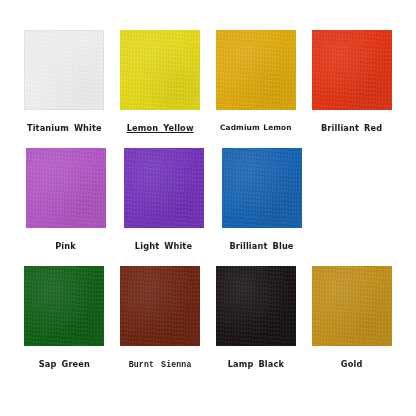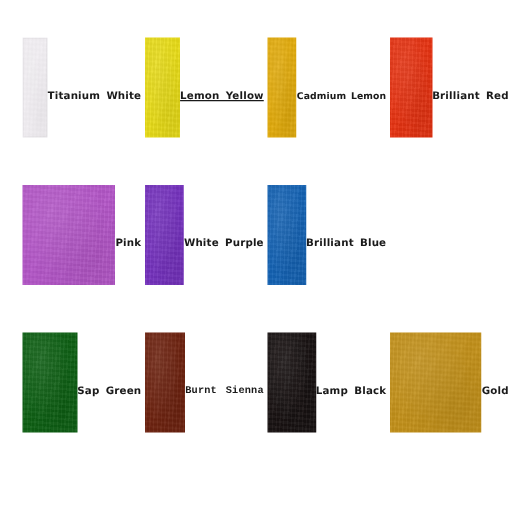--- a/index.html
+++ b/index.html
@@ -29,20 +29,21 @@
     display: flex;
     flex-direction: row;
     justify-content: flex-start;
     align-items: flex-start;
     height: 118px;
   }
 
   .swatch-cell {
     width: 95px;
     display: flex;
+    flex-direction: column;
     align-items: center;
     margin-right: 3px;
   }
   .swatch-cell:last-child {
     margin-right: 0;
     align-items: center;
   }
 
   .swatch-chip {
     width: 80px;
@@ -116,21 +117,21 @@
     </div>
   </div>
 
   <div class="swatch-row">
     <div class="swatch-cell">
       <div class="swatch-chip" style="background-color: rgb(180, 87, 200);"></div>
       <div class="swatch-label" style="color: rgb(26, 26, 26);">Pink</div>
     </div>
     <div class="swatch-cell">
       <div class="swatch-chip" style="background-color: rgb(117, 50, 190);"></div>
-      <div class="swatch-label" style="color: rgb(26, 26, 26);">White Purple</div>
+      <div class="swatch-label" style="color: rgb(26, 26, 26);">Light White</div>
     </div>
     <div class="swatch-cell">
       <div class="swatch-chip" style="background-color: rgb(21, 99, 180);"></div>
       <div class="swatch-label" style="color: rgb(26, 26, 26);">Brilliant Blue</div>
     </div>
   </div>
 
   <div class="swatch-row">
     <div class="swatch-cell">
       <div class="swatch-chip" style="background-color: rgb(14, 96, 20);"></div>

